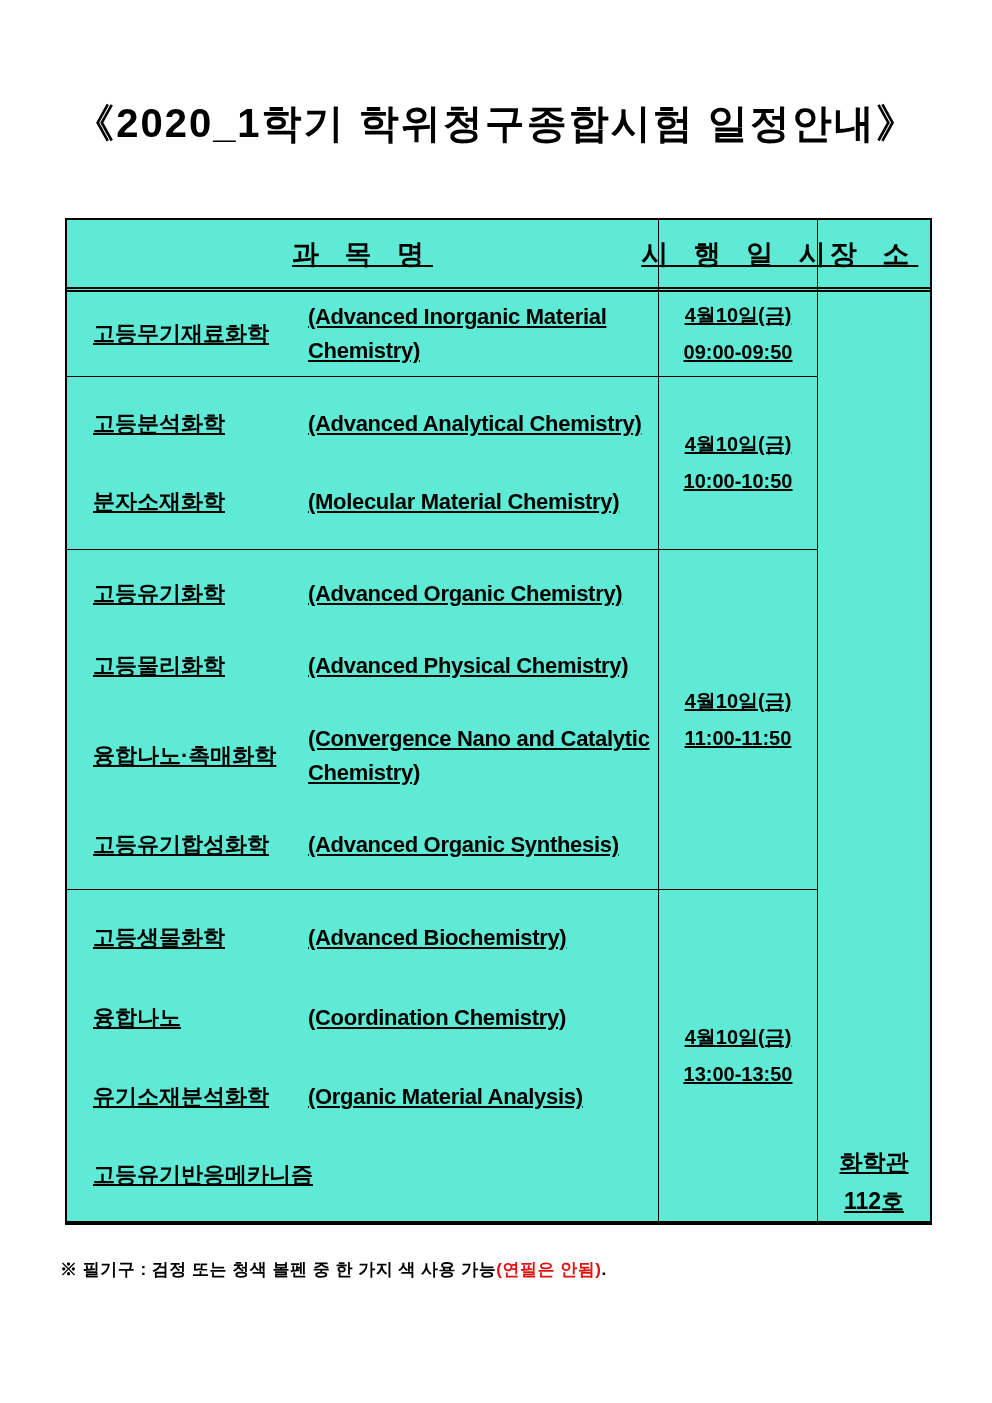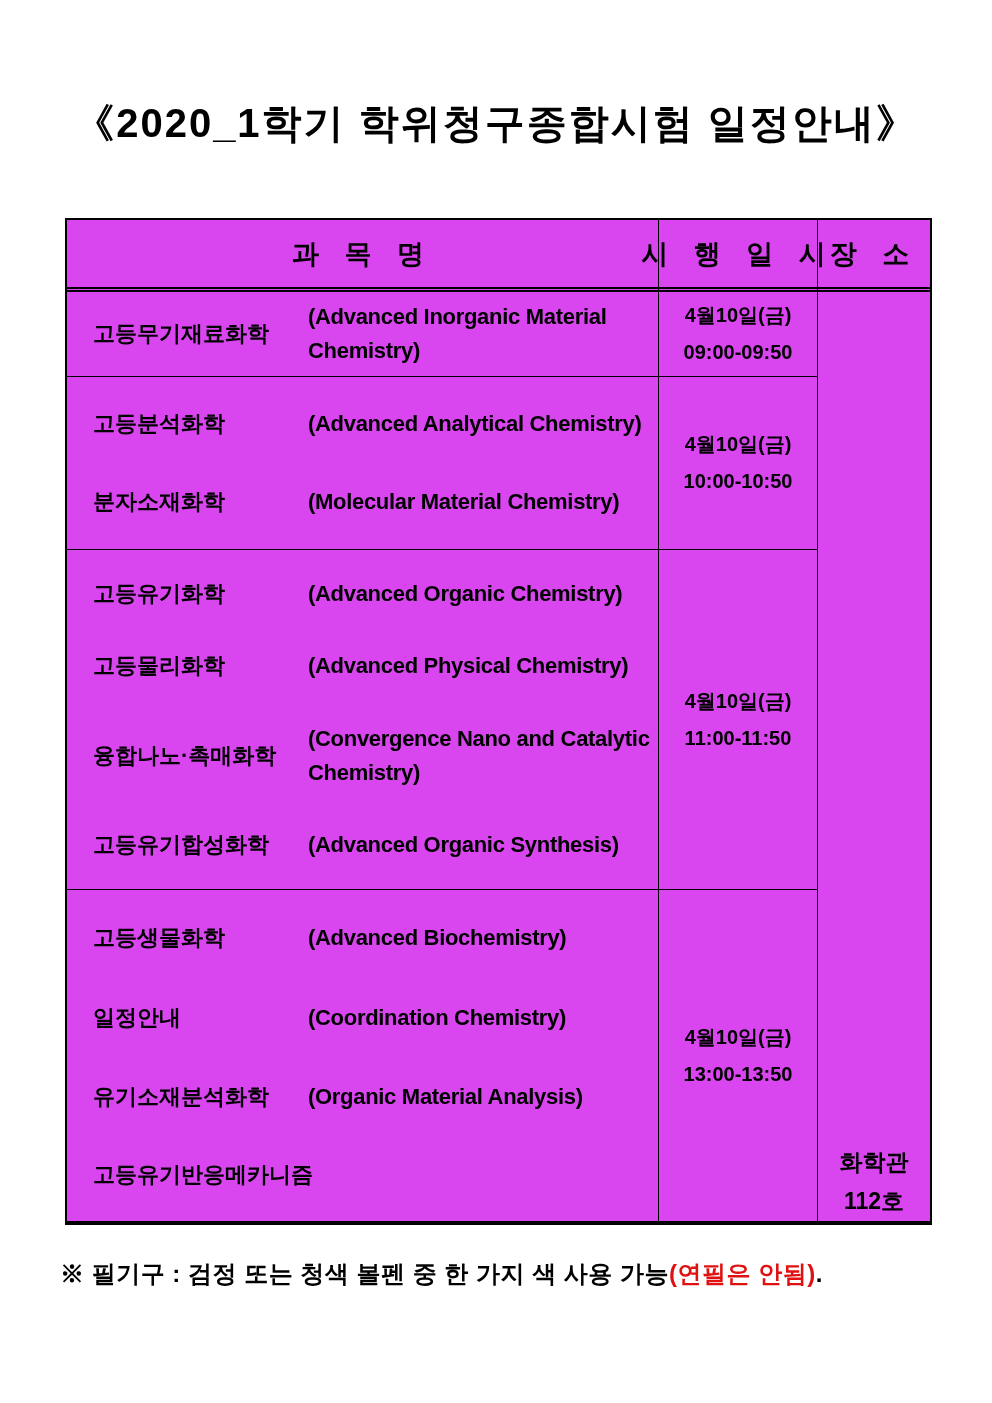--- a/index.html
+++ b/index.html
@@ -19,21 +19,22 @@
     white-space:nowrap;
   }
 
   .table {
     position:absolute; left:65px; top:218px;
     width:867px; height:1007px;
     border:2px solid #000; border-bottom-width:4px;
     display:grid;
     grid-template-columns:592px 159px 1fr;
     grid-template-rows:72px 85px 173px 340px 1fr;
-    background:#d946ef;
+    background:#5eead4;
+    text-decoration:underline;
   }
   .cell { border-color:#000; }
   .br { border-right:1px solid #000; }
   .bb { border-bottom:1px solid #000; }
 
   .header {
     display:flex; align-items:center; justify-content:center;
     font-size:27px; font-weight:bold; letter-spacing:9px;
     border-bottom:5px double #000;
     white-space:nowrap;
@@ -53,21 +54,21 @@
   }
 
   .place-cell {
     grid-column:3; grid-row:2 / 6;
     display:flex; flex-direction:column; align-items:center; justify-content:flex-end;
     font-size:23px; font-weight:bold; line-height:1.7; text-align:center;
   }
 
   .footnote {
     position:absolute; left:60px; top:1258px;
-    font-size:24px; font-weight:bold; letter-spacing:0.5px;
+    font-size:17px; font-weight:bold; letter-spacing:0.5px;
     white-space:nowrap;
   }
 </style>
 </head>
 <body>
 
 <div class="page">
 
   <h1 class="title">《2020_1학기 학위청구종합시험 일정안내》</h1>
 
@@ -125,21 +126,21 @@
       <div>4월10일(금)</div>
       <div>11:00-11:50</div>
     </div>
 
     <div class="cell subject-cell br">
       <div class="entry">
         <span class="kr">고등생물화학</span>
         <span class="en">(Advanced Biochemistry)</span>
       </div>
       <div class="entry">
-        <span class="kr">일정안내</span>
+        <span class="kr">융합나노</span>
         <span class="en">(Coordination Chemistry)</span>
       </div>
       <div class="entry">
         <span class="kr">유기소재분석화학</span>
         <span class="en">(Organic Material Analysis)</span>
       </div>
       <div class="entry">
         <span class="kr">고등유기반응메카니즘</span>
       </div>
     </div>

